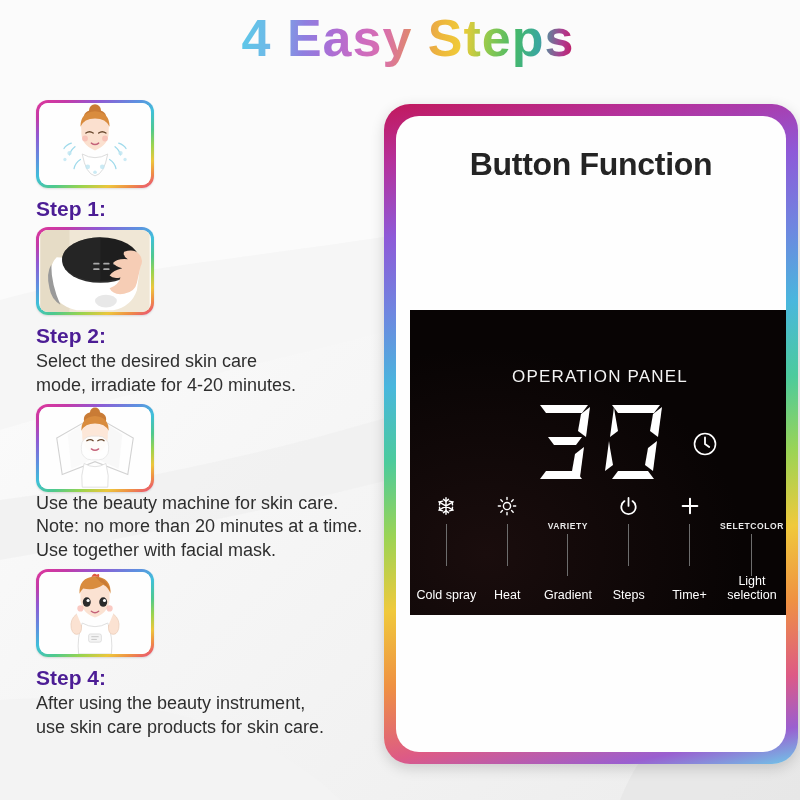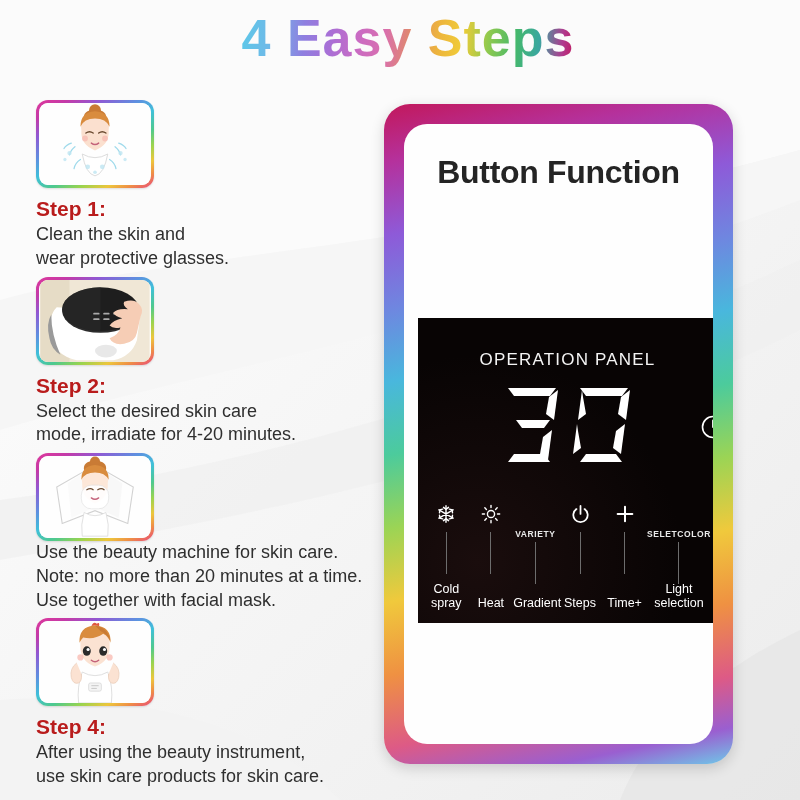--- a/index.html
+++ b/index.html
@@ -64,38 +64,38 @@
     border-radius: 9px;
     background: #fdfdfd;
     overflow: hidden;
     position: relative;
   }
   .thumb-inner svg { display: block; width: 100%; height: 100%; }
 
   .step-label {
     font-size: 21px;
     font-weight: bold;
-    color: #b91c1c;
+    color: #4c1d95;
     margin-top: 9px;
     margin-bottom: 2px;
   }
   .step-body {
     font-size: 18px;
     line-height: 1.32;
     color: #2f2f2f;
     white-space: pre-line;
   }
 
   
   .device {
     position: absolute;
     top: 104px; left: 384px;
-    width: 349px; height: 660px;
+    width: 414px; height: 660px;
     border-radius: 26px;
-    padding: 20px;
+    padding: 12px;
     background: linear-gradient(168deg,
         #c2185b 0%, #b5319c 8%, #8e5ad8 18%,
         #6f86e0 28%, #49b7dd 38%, #4ccb9c 48%,
         #9bd455 58%, #f0c93c 68%, #ef9142 78%,
         #dd5a86 88%, #9a5fd0 95%, #6fc8e8 100%);
     box-shadow: 0 4px 14px rgba(0,0,0,.16);
   }
   .device-inner {
     position: relative;
     width: 100%; height: 100%;
@@ -123,21 +123,21 @@
     background-image:
        radial-gradient(ellipse at 20% 80%, #1a0d0d 0%, #080404 60%),
        linear-gradient(180deg,#0c0606 0%, #080404 100%);
   }
 
   .panel-title {
     text-align: center;
     color: #f4f4f4;
     font-size: 17px;
     letter-spacing: 1.2px;
-    margin-top: 32px;
+    margin-top: 57px;
   }
 
   .readout {
     position: relative;
     height: 90px;
     margin-top: 12px;
   }
   .digits {
     position: absolute;
     left: 0; right: 0; top: 0;
@@ -252,22 +252,20 @@
               <circle cx="88" cy="55" r="2.4"></circle>
                 <circle cx="93" cy="62" r="1.8"></circle>
               <circle cx="52" cy="70" r="2.6"></circle>
                 <circle cx="68" cy="70" r="2.6"></circle>
               <circle cx="60" cy="76" r="2"></circle>
             </g>
           </svg>
         </div>
       </div>
       <div class="step-label">Step 1:</div>
-      <div class="step-body">Clean the skin and
-wear protective glasses.</div>
     </div>
 
     <div class="step-block">
       <div class="thumb">
         <div class="thumb-inner">
           <svg viewBox="0 0 120 90">
             <rect width="120" height="90" fill="#f0e7d6"></rect>
             <rect x="0" y="0" width="32" height="90" fill="#e6dcc6"></rect>
             <path d="M18 30 q-10 10 -6 30 q2 22 28 28 h40 q20 -4 26 -22 l4 -30 z" fill="#ffffff"></path>
             <path d="M12 38 q-6 10 -2 26 q2 12 12 18 q-10 -22 -10 -44z" fill="#9a9a9a"></path>

